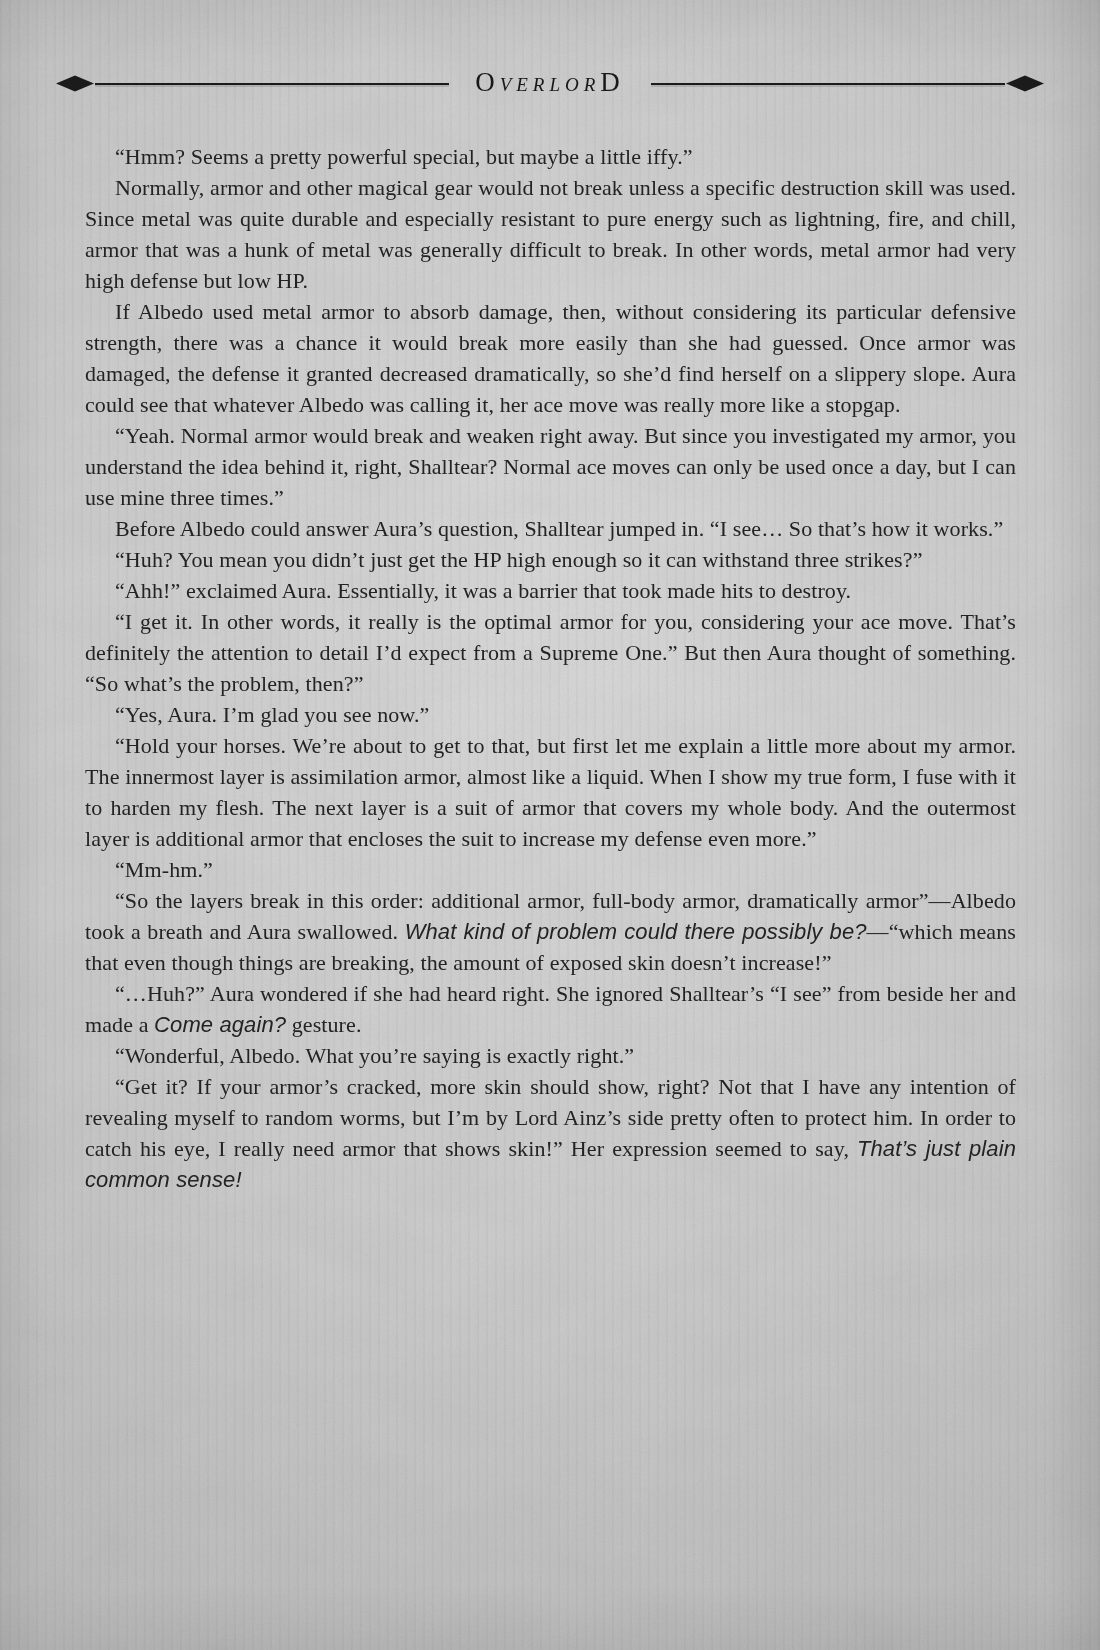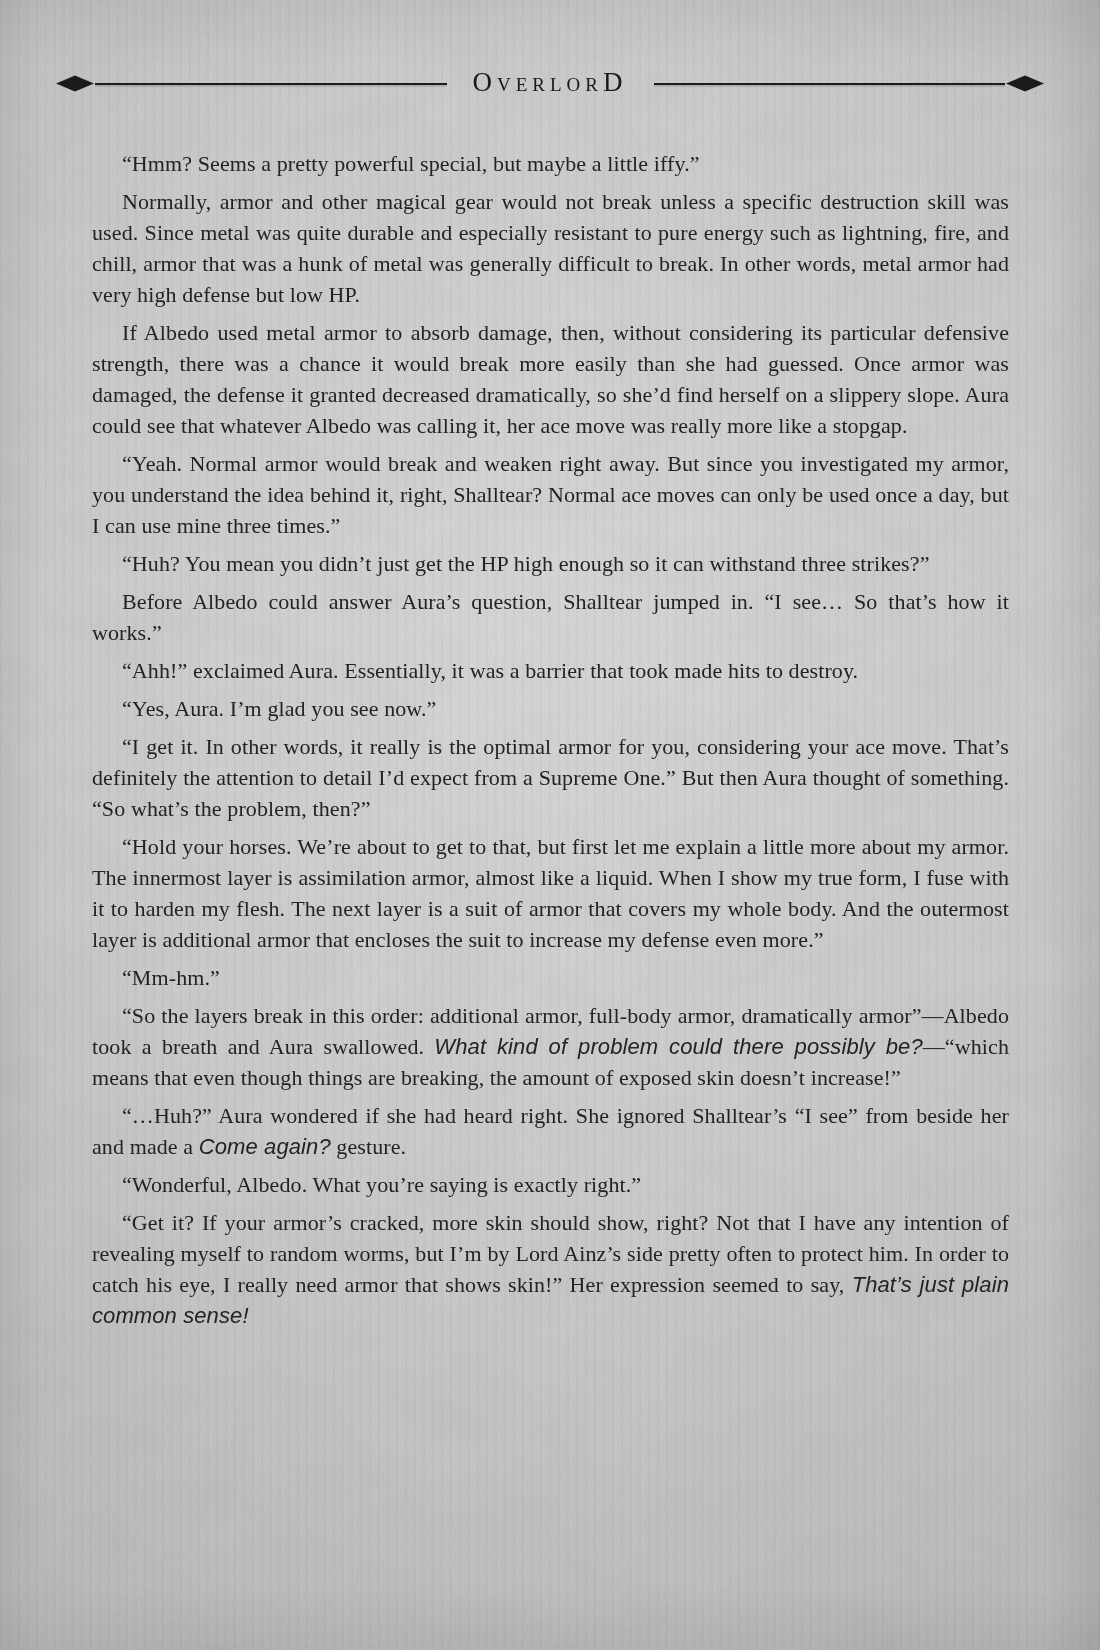--- a/index.html
+++ b/index.html
@@ -67,30 +67,30 @@
   .book-title{
     flex:0 0 auto;
     margin:0 26px;
     color:#191919;
     white-space:nowrap;
     letter-spacing:5px;
     line-height:1;
     transform:translateY(-1px);
   }
   .book-title .cap{ font-size:27px; }
-  .book-title .mid{ font-size:19px; }
+  .book-title .mid{ font-size:19px;font-style:italic; }
 
   
   .body-text{
     position:absolute;
     left:85px;top:141px;
     width:931px;
   }
   .body-text p{
-    margin:7px;
+    margin:0;
     font-size:22px;
     line-height:31px;
     text-align:justify;
     text-indent:30px;
     color:var(--ink);
     letter-spacing:0.1px;
   }
   .body-text em{
     font-style:italic;
     font-family:Liberation Sans, sans-serif;
@@ -126,25 +126,25 @@
     <svg class="diamond" width="40" height="17" viewBox="0 0 40 17">
       <polygon points="1,8.5 20,0.5 39,8.5 20,16.5"></polygon>
     </svg>
   </header>
 
   <main class="body-text">
       <p><span>“Hmm? Seems a pretty powerful special, but maybe a little iffy.”</span></p>
       <p><span>Normally, armor and other magical gear would not break unless a specific destruction skill was used. Since metal was quite durable and especially resistant to pure energy such as lightning, fire, and chill, armor that was a hunk of metal was generally difficult to break. In other words, metal armor had very high defense but low HP.</span></p>
       <p><span>If Albedo used metal armor to absorb damage, then, without considering its particular defensive strength, there was a chance it would break more easily than she had guessed. Once armor was damaged, the defense it granted decreased dramatically, so she’d find herself on a slippery slope. Aura could see that whatever Albedo was calling it, her ace move was really more like a stopgap.</span></p>
       <p><span>“Yeah. Normal armor would break and weaken right away. But since you investigated my armor, you understand the idea behind it, right, Shalltear? Normal ace moves can only be used once a day, but I can use mine three times.”</span></p>
+      <p><span>Before Albedo could answer Aura’s question, Shalltear jumped in. “I see… So that’s how it works.”</span></p>
       <p><span>“Huh? You mean you didn’t just get the HP high enough so it can withstand three strikes?”</span></p>
-      <p><span>Before Albedo could answer Aura’s question, Shalltear jumped in. “I see… So that’s how it works.”</span></p>
       <p><span>“Ahh!” exclaimed Aura. Essentially, it was a barrier that took made hits to destroy.</span></p>
+      <p><span>“I get it. In other words, it really is the optimal armor for you, considering your ace move. That’s definitely the attention to detail I’d expect from a Supreme One.” But then Aura thought of something. “So what’s the problem, then?”</span></p>
       <p><span>“Yes, Aura. I’m glad you see now.”</span></p>
-      <p><span>“I get it. In other words, it really is the optimal armor for you, considering your ace move. That’s definitely the attention to detail I’d expect from a Supreme One.” But then Aura thought of something. “So what’s the problem, then?”</span></p>
       <p><span>“Hold your horses. We’re about to get to that, but first let me explain a little more about my armor. The innermost layer is assimilation armor, almost like a liquid. When I show my true form, I fuse with it to harden my flesh. The next layer is a suit of armor that covers my whole body. And the outermost layer is additional armor that encloses the suit to increase my defense even more.”</span></p>
       <p><span>“Mm-hm.”</span></p>
       <p><span>“So the layers break in this order: additional armor, full-body armor, dramatically armor”—Albedo took a breath and Aura swallowed. </span><em>What kind of problem could there possibly be?</em><span>—“which means that even though things are breaking, the amount of exposed skin doesn’t increase!”</span></p>
       <p><span>“…Huh?” Aura wondered if she had heard right. She ignored Shalltear’s “I see” from beside her and made a </span><em>Come again?</em><span> gesture.</span></p>
       <p><span>“Wonderful, Albedo. What you’re saying is exactly right.”</span></p>
       <p><span>“Get it? If your armor’s cracked, more skin should show, right? Not that I have any intention of revealing myself to random worms, but I’m by Lord Ainz’s side pretty often to protect him. In order to catch his eye, I really need armor that shows skin!” Her expression seemed to say, </span><em>That’s just plain common sense!</em></p>
     </main>
 
 </div>
 

